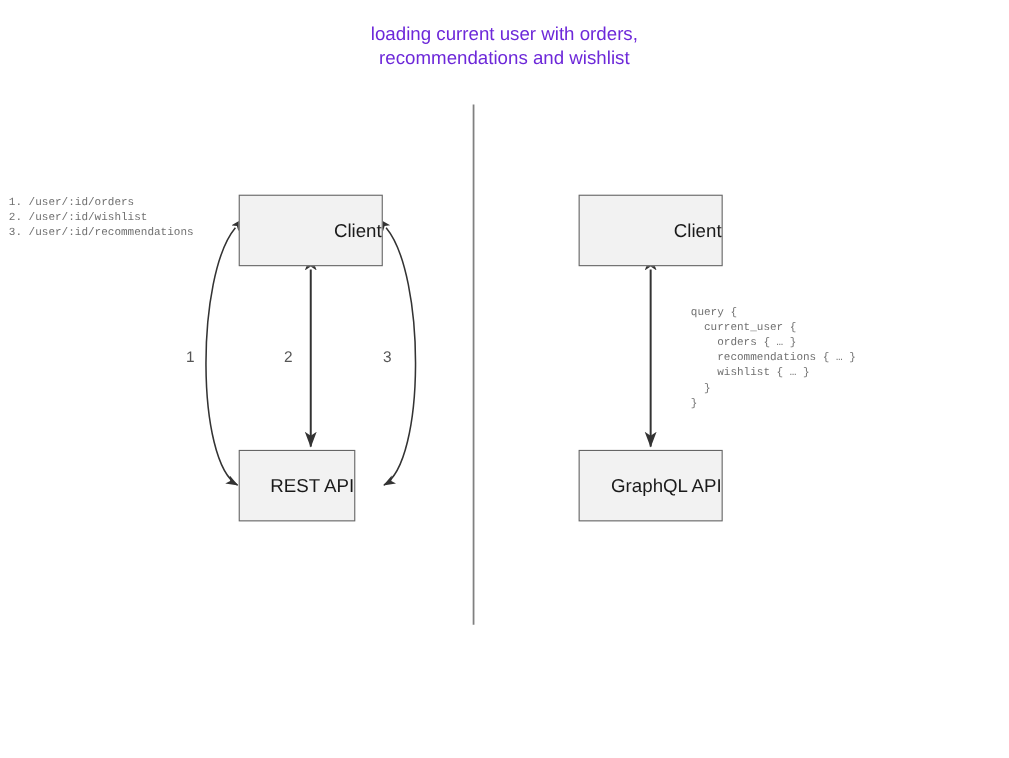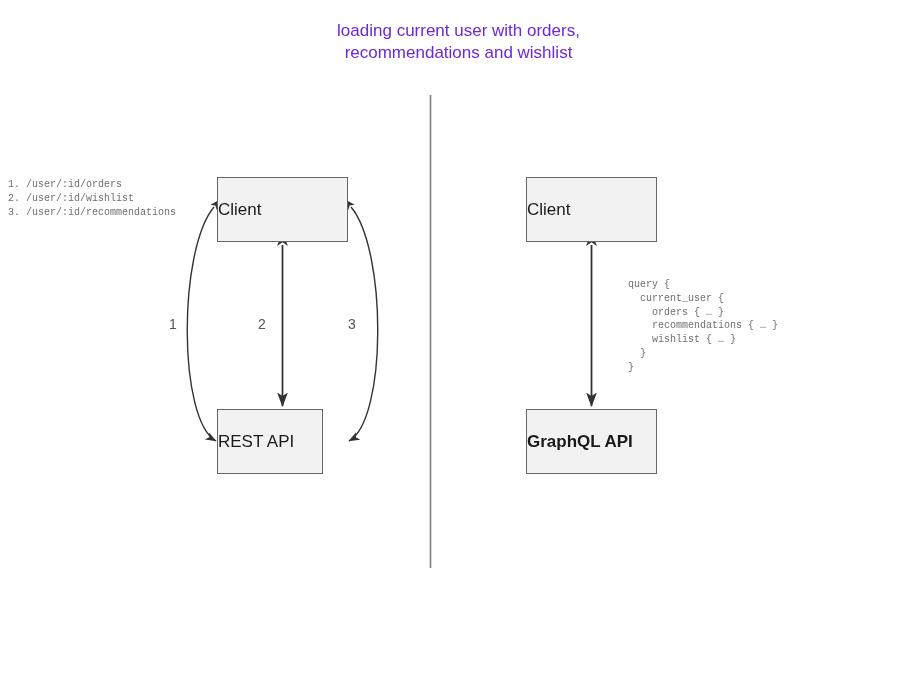--- a/index.html
+++ b/index.html
@@ -34,29 +34,29 @@
     font-family: "Liberation Sans", sans-serif;
     white-space: pre-line;
   }
   .node {
     position: absolute;
     box-sizing: border-box;
     background: #f2f2f2;
     border: 1.5px solid #666666;
     display: flex;
     align-items: center;
-    justify-content: flex-start;
+    justify-content: flex-end;
     font-size: 17px;
     color: #1a1a1a;
     font-family: "Liberation Sans", sans-serif;
   }
   .node-client-rest { left: 217px; top: 177px; width: 131px; height: 65px; }
   .node-rest-api    { left: 217px; top: 409px; width: 106px; height: 65px; }
   .node-client-gql  { left: 526px; top: 177px; width: 131px; height: 65px; }
-  .node-graphql-api { left: 526px; top: 409px; width: 131px; height: 65px; font-weight: bold; }
+  .node-graphql-api { left: 526px; top: 409px; width: 131px; height: 65px; }
 
   .edge-label {
     position: absolute;
     font-size: 14px;
     color: #555555;
     font-family: "Liberation Sans", sans-serif;
     text-align: center;
     width: 20px;
   }
   .lbl-1 { left: 163px; top: 316px; }

